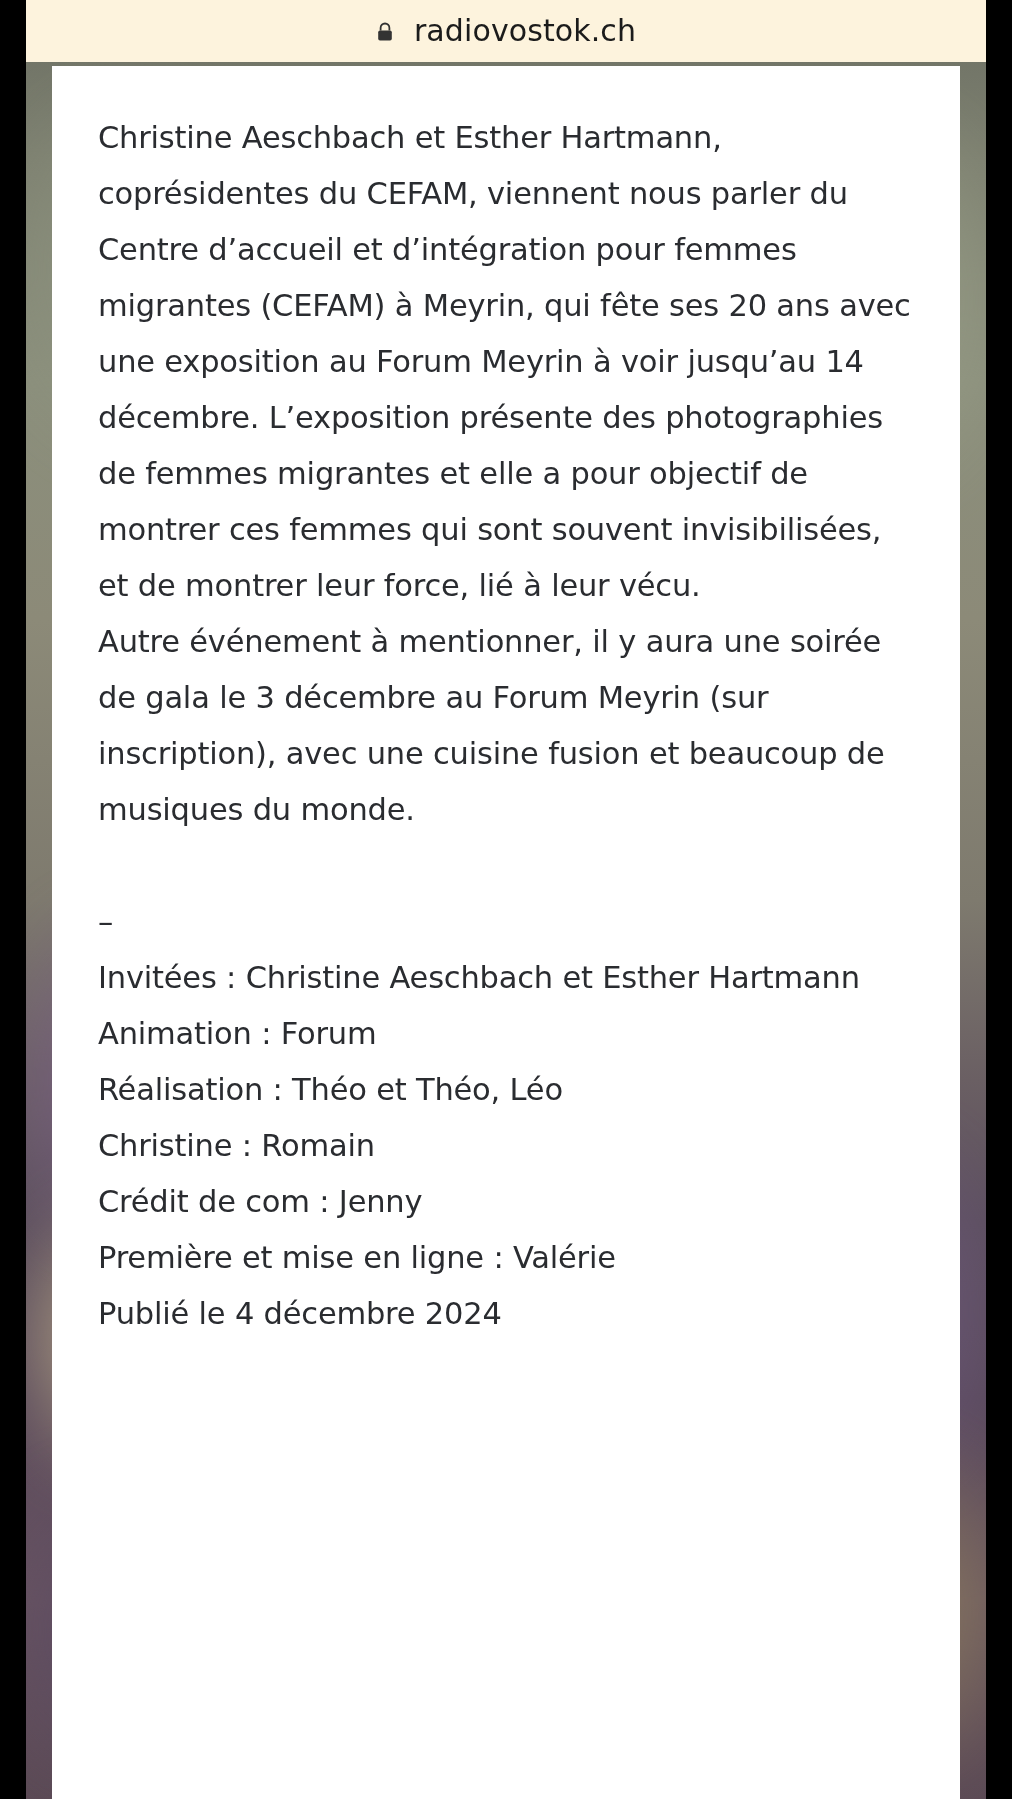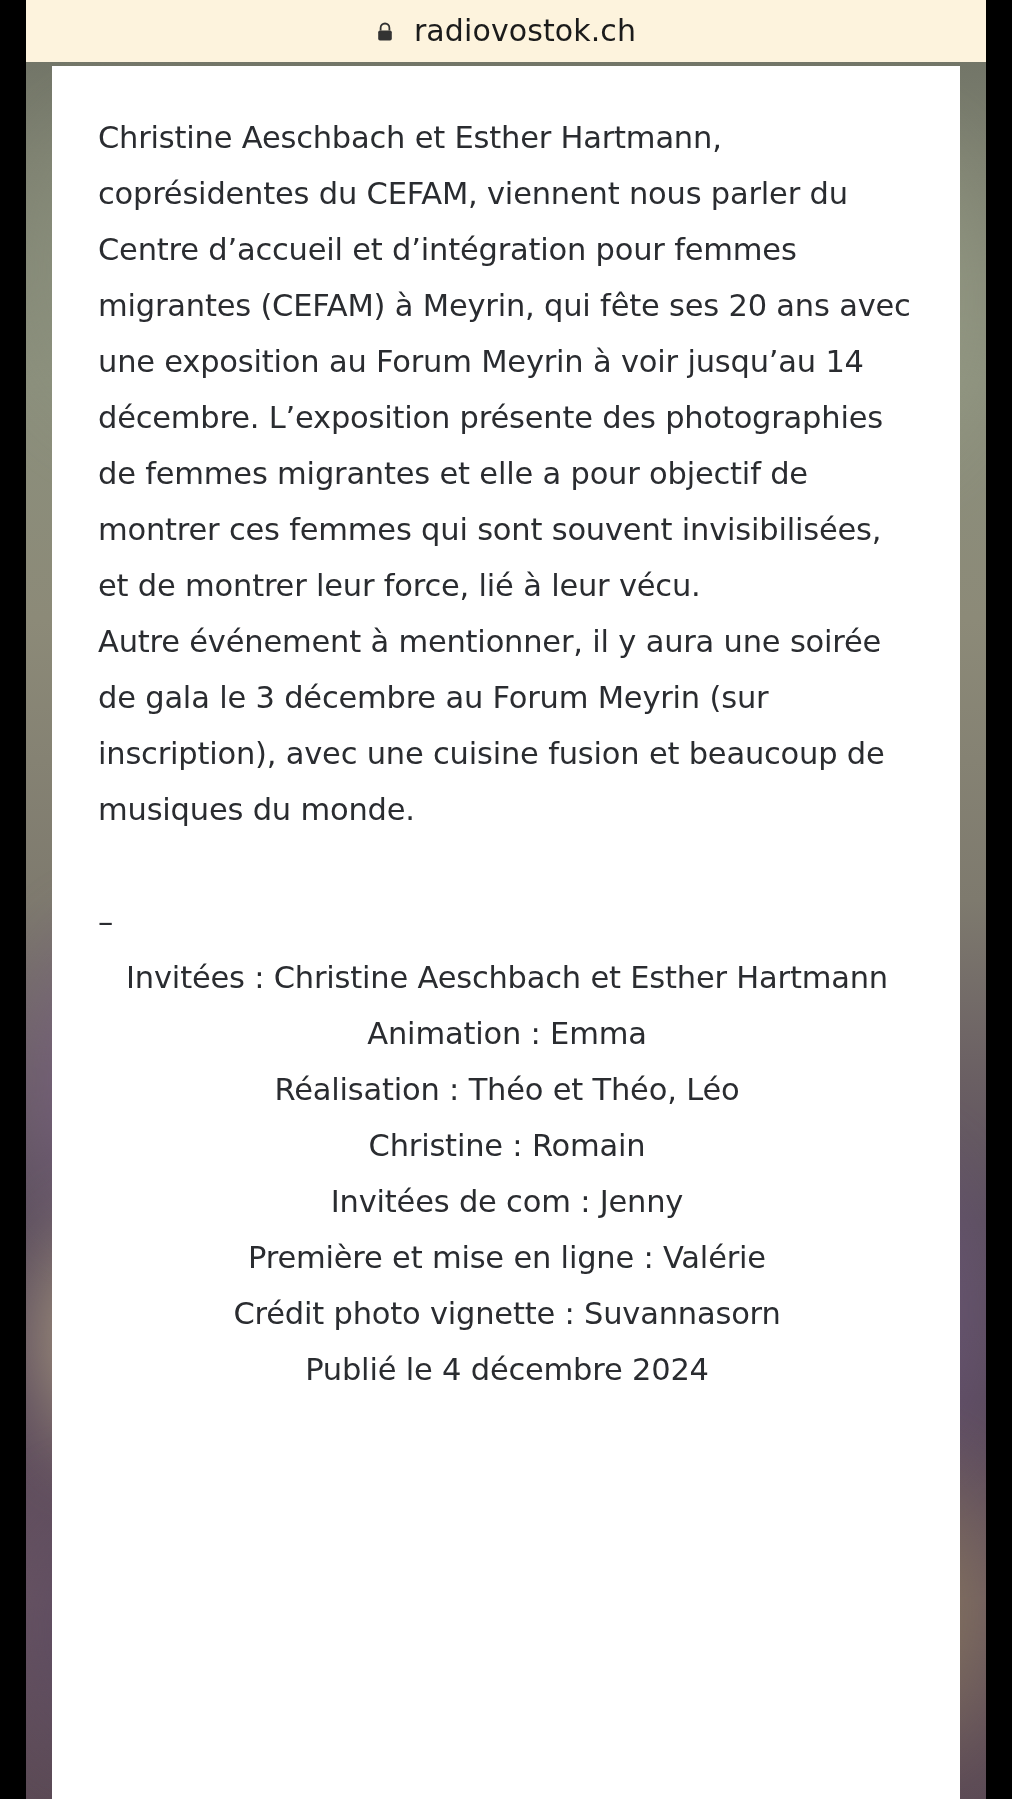--- a/index.html
+++ b/index.html
@@ -158,21 +158,20 @@
   }
 
   .credits {
     font-size: 30.5px;
     line-height: 56px;
     color: #2a2c30;
     letter-spacing: -0.2px;
   }
   .credit-line {
     white-space: nowrap;
-    text-align: center;
   }
 </style>
 </head>
 <body>
 
 <div class="device">
 
   <div class="page-bg">
     <div class="blob blob-6"></div>
     <div class="blob blob-7"></div>
@@ -200,25 +199,24 @@
 
       <p class="para">Christine Aeschbach et Esther Hartmann, coprésidentes du CEFAM, viennent nous parler du Centre d’accueil et d’intégration pour femmes migrantes (CEFAM) à Meyrin, qui fête ses 20 ans avec une exposition au Forum Meyrin à voir jusqu’au 14 décembre. L’exposition présente des photographies de femmes migrantes et elle a pour objectif de montrer ces femmes qui sont souvent invisibilisées, et de montrer leur force, lié à leur vécu.</p>
       <p class="para">Autre événement à mentionner, il y aura une soirée de gala le 3 décembre au Forum Meyrin (sur inscription), avec une cuisine fusion et beaucoup de musiques du monde.</p>
 
       <div class="gap"></div>
 
       <div class="spacer-dash">–</div>
 
       <div class="credits">
         <div class="credit-line">Invitées : Christine Aeschbach et Esther Hartmann</div>
-        <div class="credit-line">Animation : Emma</div>
+        <div class="credit-line">Animation : Forum</div>
         <div class="credit-line">Réalisation : Théo et Théo, Léo</div>
         <div class="credit-line">Christine : Romain</div>
-        <div class="credit-line">Invitées de com : Jenny</div>
+        <div class="credit-line">Crédit de com : Jenny</div>
         <div class="credit-line">Première et mise en ligne : Valérie</div>
-        <div class="credit-line">Crédit photo vignette : Suvannasorn</div>
         <div class="credit-line">Publié le 4 décembre 2024</div>
       </div>
 
     </div>
   </div>
 
 </div>
 
 </body></html>

